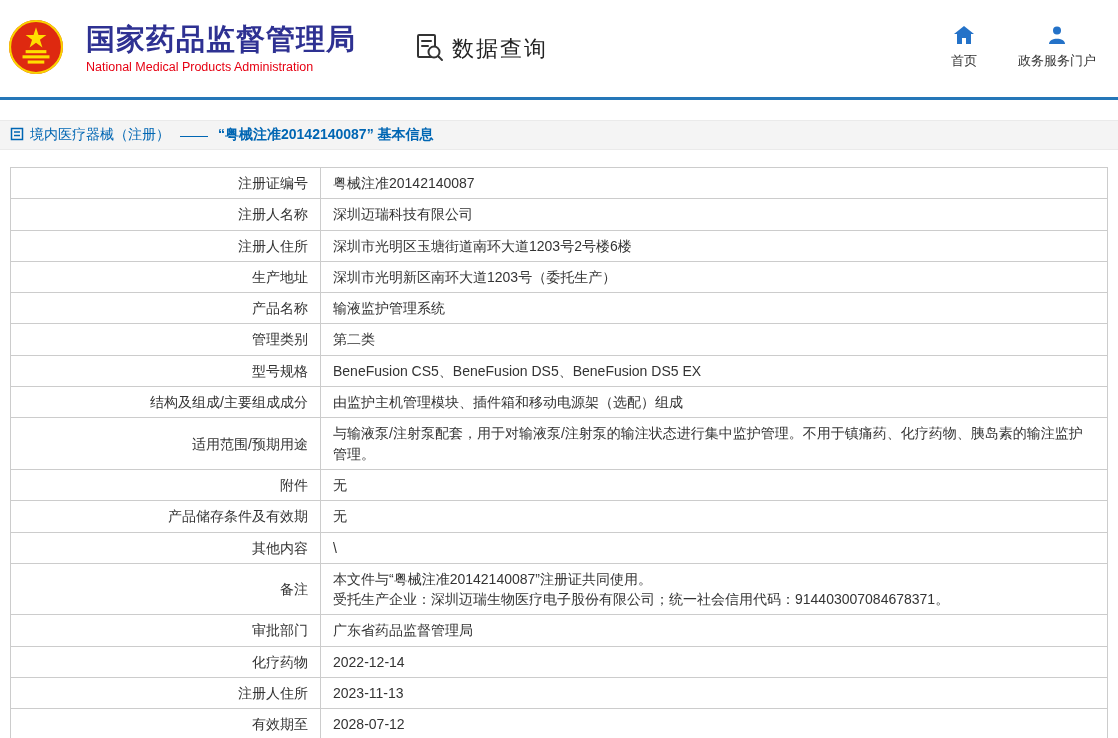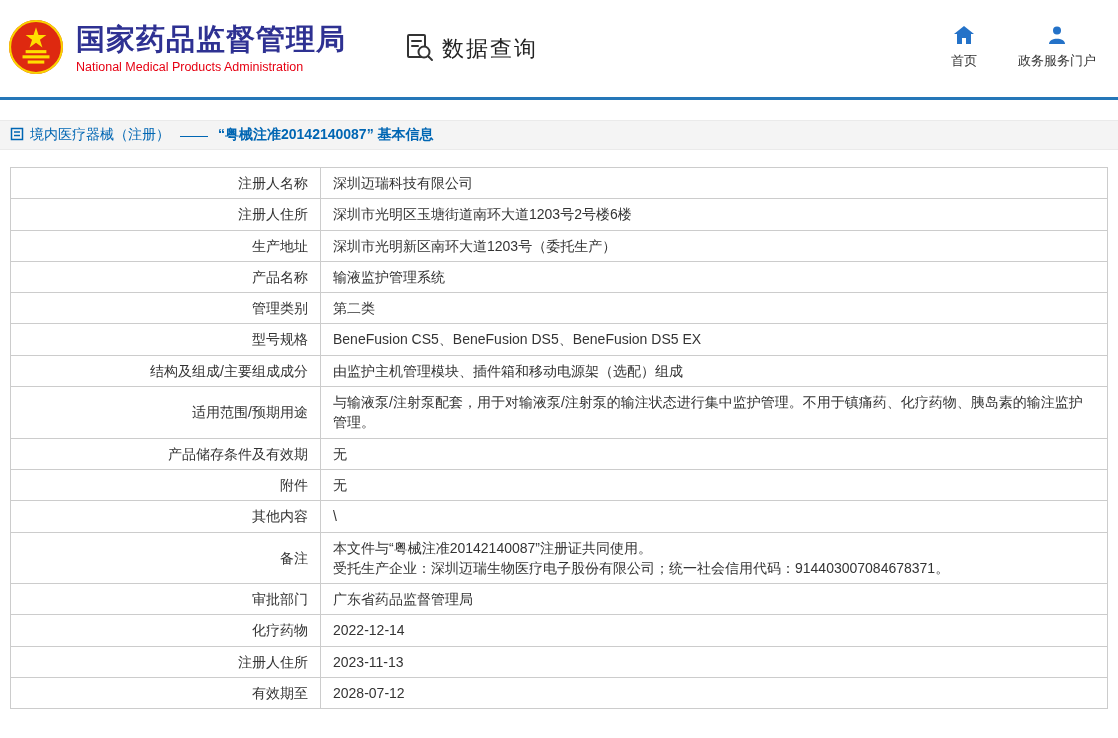--- a/index.html
+++ b/index.html
@@ -16,21 +16,21 @@
   .header {
     height: 97px;
     display: flex;
     align-items: center;
     padding: 0 22px 0 8px;
     background: #fff;
   }
   .logo-block {
     display: flex;
     align-items: center;
-    gap: 12px;
+    gap: 22px;
     cursor: pointer;
   }
   .logo-text .cn {
     font-size: 29px;
     font-weight: bold;
     color: #2e3192;
     letter-spacing: 1px;
     line-height: 1.15;
   }
   .logo-text .en {
@@ -185,20 +185,24 @@
     </svg>
   </span>
   <span class="crumb-link">境内医疗器械（注册）</span>
   <span class="sep">——</span>
   <span class="current">“粤械注准20142140087” 基本信息</span>
 </div>
 
 <table class="detail">
   <tbody>
     <tr>
+      <td class="label">注册证编号</td>
+      <td class="value">粤械注准20142140087</td>
+    </tr>
+    <tr>
       <td class="label">注册人名称</td>
       <td class="value">深圳迈瑞科技有限公司</td>
     </tr>
     <tr>
       <td class="label">注册人住所</td>
       <td class="value">深圳市光明区玉塘街道南环大道1203号2号楼6楼</td>
     </tr>
     <tr>
       <td class="label">生产地址</td>
       <td class="value">深圳市光明新区南环大道1203号（委托生产）</td>
@@ -217,25 +221,25 @@
     </tr>
     <tr>
       <td class="label">结构及组成/主要组成成分</td>
       <td class="value">由监护主机管理模块、插件箱和移动电源架（选配）组成</td>
     </tr>
     <tr>
       <td class="label">适用范围/预期用途</td>
       <td class="value">与输液泵/注射泵配套，用于对输液泵/注射泵的输注状态进行集中监护管理。不用于镇痛药、化疗药物、胰岛素的输注监护管理。</td>
     </tr>
     <tr>
+      <td class="label">附件</td>
+      <td class="value">无</td>
+    </tr>
+    <tr>
       <td class="label">产品储存条件及有效期</td>
-      <td class="value">无</td>
-    </tr>
-    <tr>
-      <td class="label">附件</td>
       <td class="value">无</td>
     </tr>
     <tr>
       <td class="label">其他内容</td>
       <td class="value">\</td>
     </tr>
     <tr>
       <td class="label">备注</td>
       <td class="value">本文件与“粤械注准20142140087”注册证共同使用。
 受托生产企业：深圳迈瑞生物医疗电子股份有限公司；统一社会信用代码：914403007084678371。</td>

